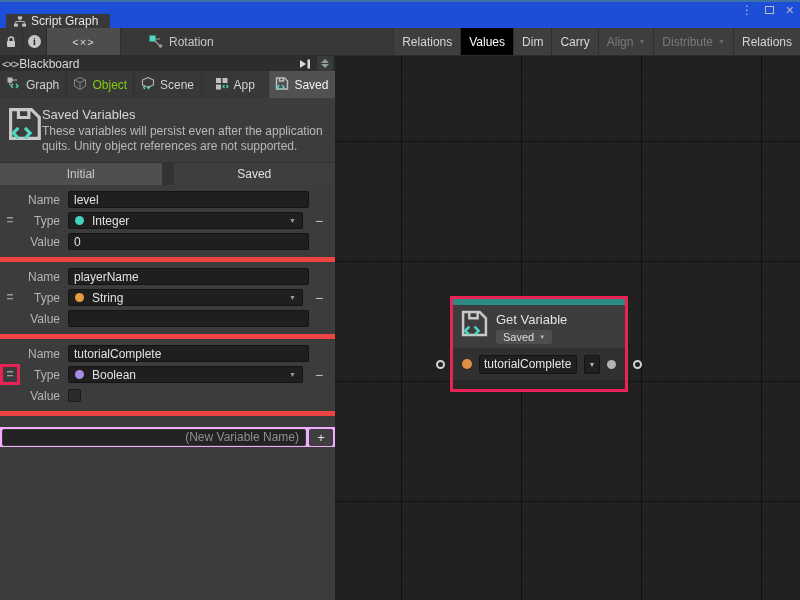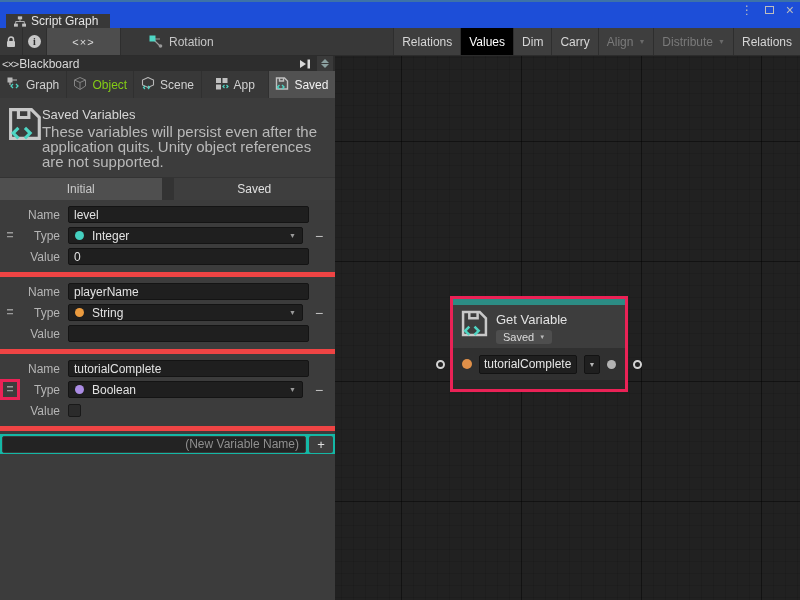--- a/index.html
+++ b/index.html
@@ -65,21 +65,21 @@
 
   .bb-tabs { height:27px; display:flex; background:#303030; gap:1px; }
   .bb-tab { flex:1; background:#383838; display:flex; align-items:center; justify-content:center;
             gap:5px; color:#d0d0d0; font-size:12px; }
   .bb-tab.active { background:#515151; color:#f2f2f2; }
   .bb-tab.disabled { color:#84cc16; }
 
   .bb-info { padding:9px 12px 8px 8px; display:flex; }
   .bb-info-text { width:282px; }
   .bb-info-title { font-size:13px; color:#d6d6d6; margin-bottom:2px; }
-  .bb-info-desc { font-size:15px; color:#b9b9b9; line-height:15px; }
+  .bb-info-desc { font-size:12px; color:#b9b9b9; line-height:15px; }
 
   .bb-subtabs { height:23px; display:flex; background:#333333; gap:12px; padding-top:1px; }
   .bb-subtab { flex:1; display:flex; align-items:center; justify-content:center;
                background:#3e3e3e; color:#e0e0e0; }
   .bb-subtab.active { background:#4f4f4f; color:#c9c9c9; }
 
   .vars { background:#3c3c3c; }
   .var-group { padding:3px 0 4px 0; border-bottom:5px solid #ef4444; }
   .vrow { display:grid; grid-template-columns:20px 42px 1fr 32px; align-items:center;
           height:19px; margin:2px 0; }
@@ -92,21 +92,21 @@
             font:12px "Liberation Sans",sans-serif; outline:none; }
   .vdrop { height:17px; margin-left:6px; background:#1f1f1f; border:1px solid #141414;
            border-radius:2px; display:flex; align-items:center; gap:8px; padding:0 6px;
            color:#e2e2e2; }
   .type-dot { width:9px; height:9px; border-radius:50%; flex:none; }
   .vdrop .dd-arrow { margin-left:auto; }
   .vminus { justify-self:center; color:#c4c4c4; font-size:14px; padding:0 4px; }
   .vcheckbox { width:13px; height:13px; margin-left:6px; background:#2b2b2b;
                border:1px solid #191919; border-radius:2px; }
 
-  .newvar-row { height:20px; margin-top:3px; background:#14b8a6; display:flex;
+  .newvar-row { height:20px; margin-top:11px; background:#f0abfc; display:flex;
                 align-items:center; padding:1px 2px; gap:3px; }
   .newvar-input { flex:1; height:17px; background:#232323; border:1px solid #383838;
                   border-radius:2px; text-align:right; color:#8f8f8f; padding:0 6px;
                   font:12px "Liberation Sans",sans-serif; outline:none; }
   .newvar-input::placeholder { color:#8f8f8f; opacity:1; }
   .add-btn { width:24px; height:17px; background:#3e3e3e; border-radius:2px; color:#e0e0e0;
              display:flex; align-items:center; justify-content:center; font-size:13px; }
   .bb-fill { flex:1; background:#3c3c3c; }
 
   

